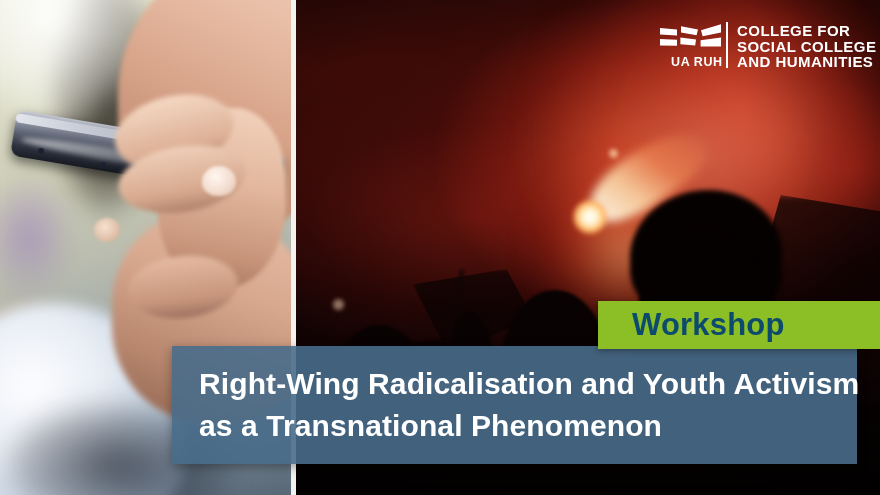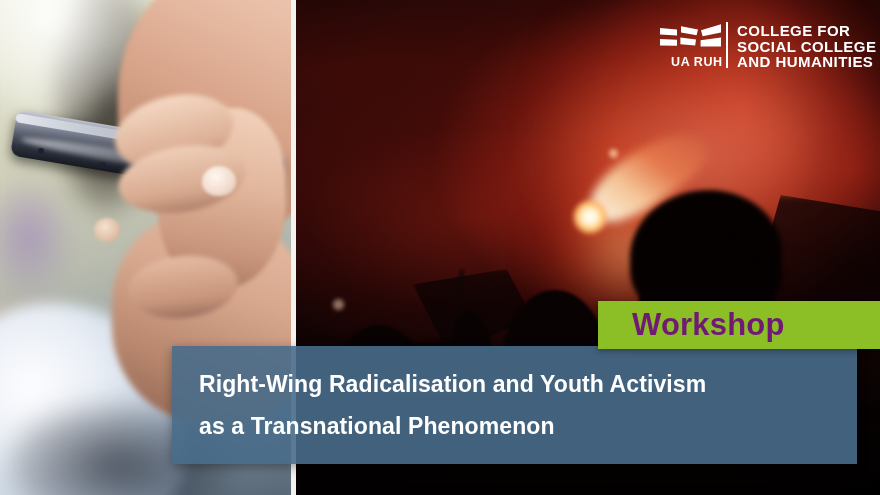--- a/index.html
+++ b/index.html
@@ -359,21 +359,21 @@
     position: absolute;
     left: 598px; top: 301px;
     width: 282px; height: 48px;
     background: #8cbf26;
     z-index: 10;
     display: flex;
     align-items: center;
     box-shadow: 0 2px 6px rgba(0,0,0,0.35);
   }
   .badge-workshop span {
-    color: #701a75;
+    color: #0c4a6e;
     font-family: "Liberation Sans", sans-serif;
     font-weight: bold;
     font-size: 31px;
     letter-spacing: 0.2px;
     padding-left: 34px;
   }
 
   
   .title-banner {
     position: absolute;
@@ -383,21 +383,21 @@
     z-index: 9;
     box-shadow: 0 3px 10px rgba(0,0,0,0.35);
   }
   .title-banner .tb-inner {
     padding: 17px 26px 0 27px;
   }
   .title-line {
     color: #ffffff;
     font-family: "Liberation Sans", sans-serif;
     font-weight: bold;
-    font-size: 23px;
+    font-size: 30px;
     line-height: 42px;
     letter-spacing: 0.1px;
     white-space: nowrap;
   }
 </style>
 </head>
 <body>
 
 <div class="poster">
 

